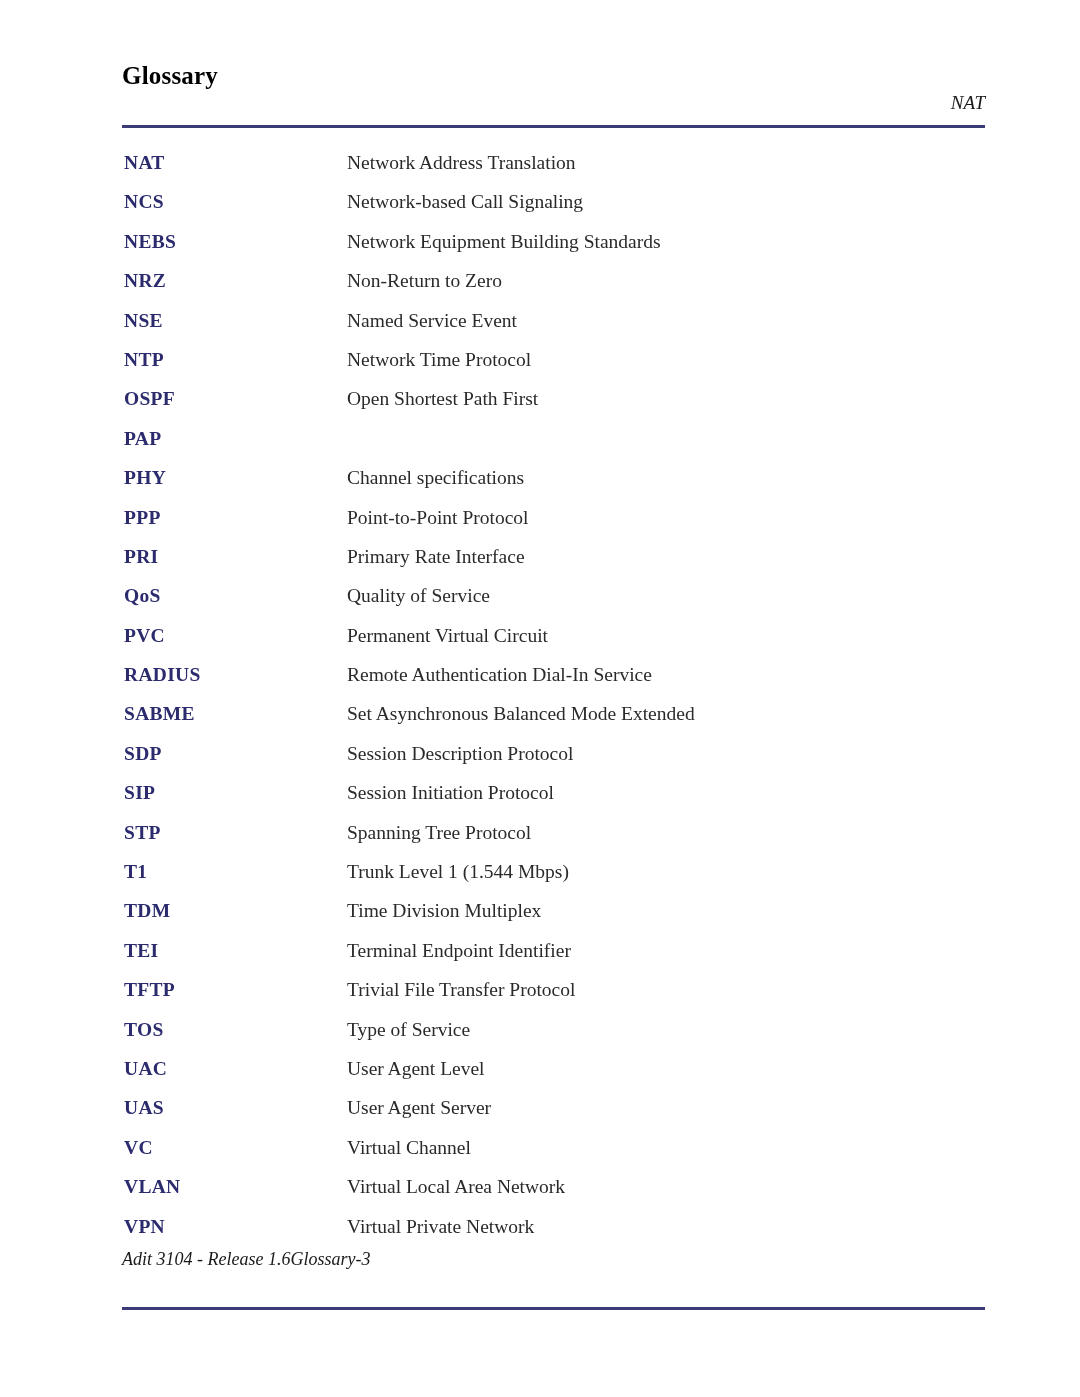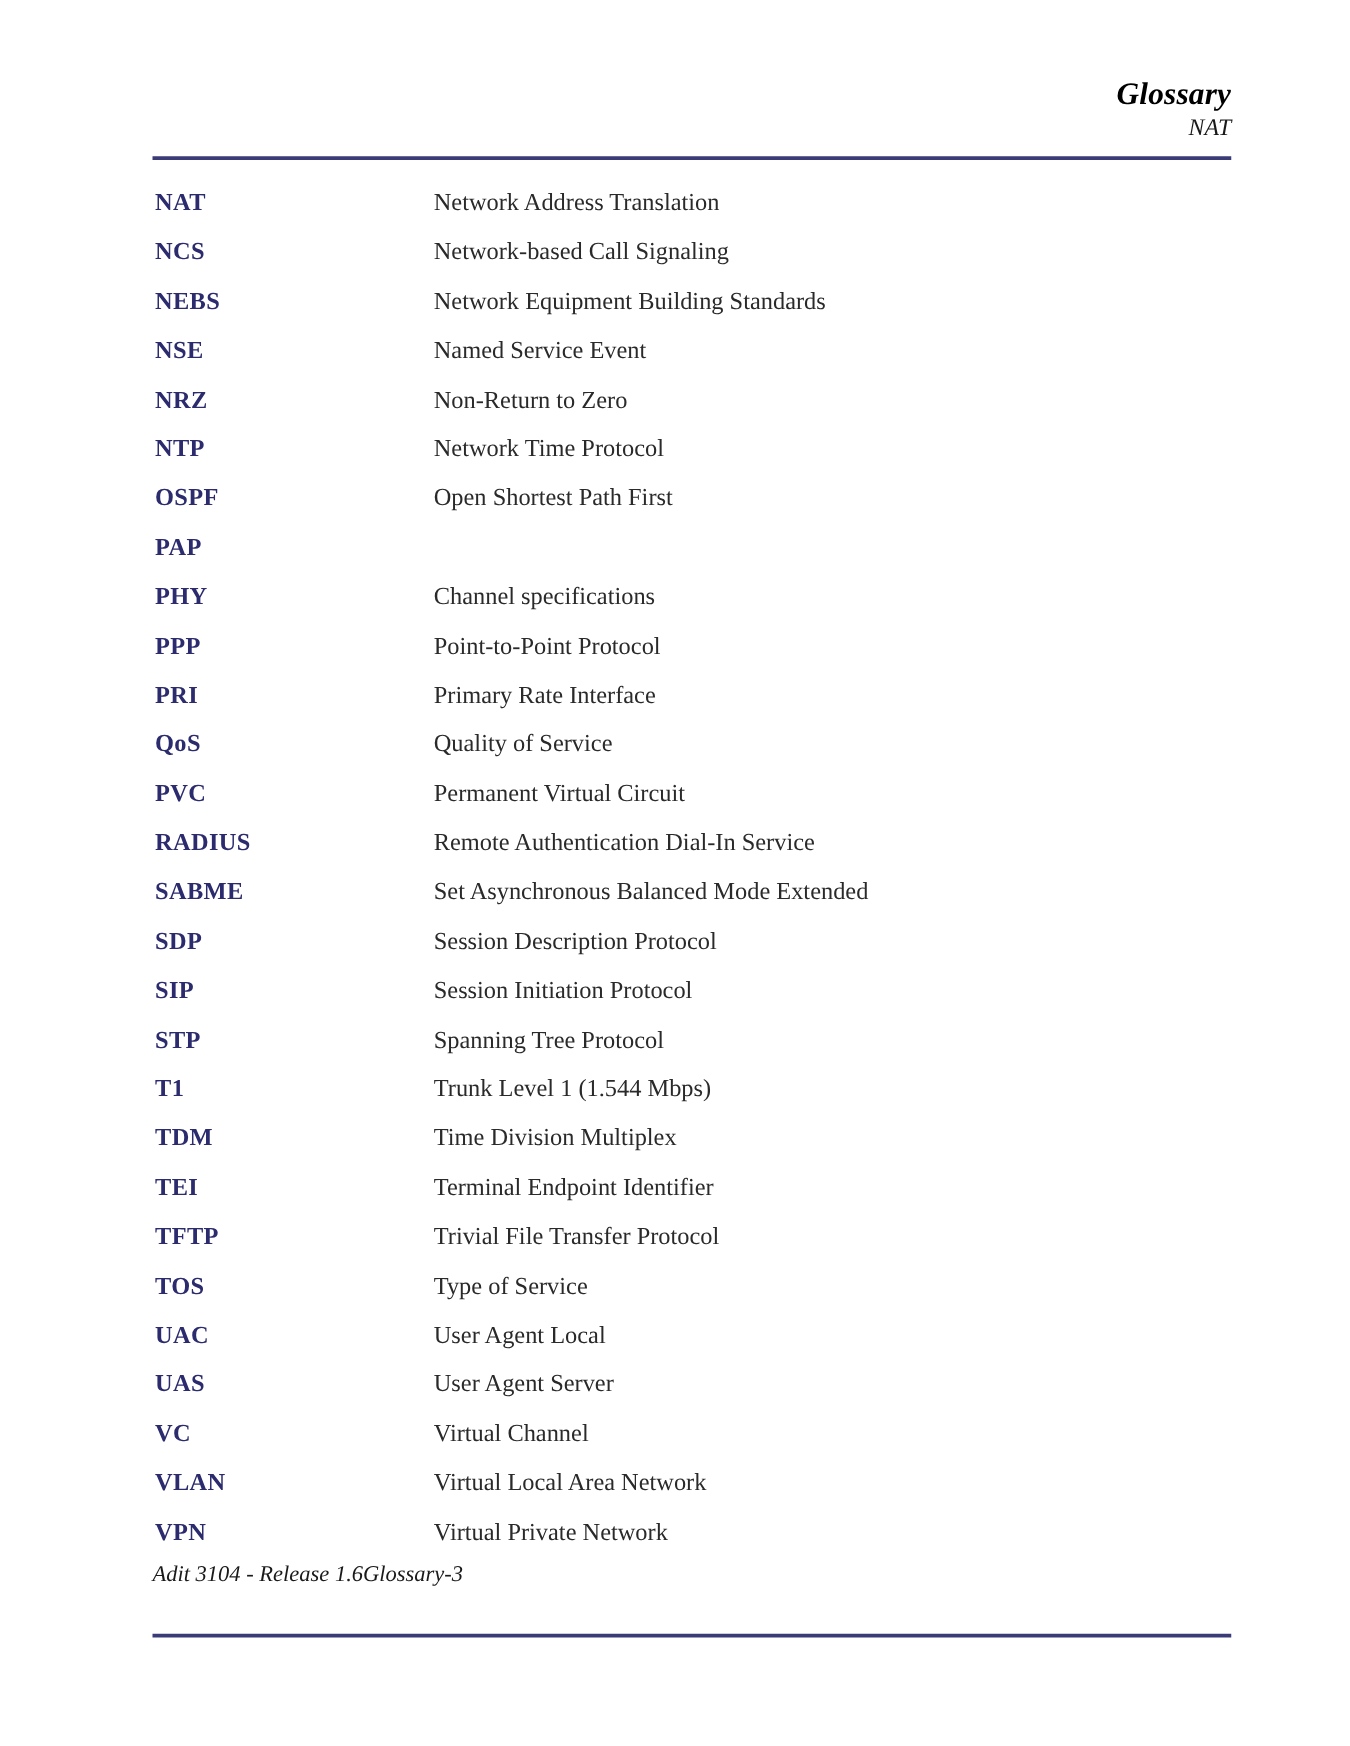--- a/index.html
+++ b/index.html
@@ -21,24 +21,22 @@
   }
 
   
   .header {
     position: absolute;
     left: 122px;
     top: 62px;
     width: 863px;
   }
   .header-title {
-    text-align: right;
     font-family: "Liberation Serif", "DejaVu Serif", serif;
     font-weight: bold;
-    font-style: italic;
     font-size: 25px;
     color: #000000;
     line-height: 28px;
     letter-spacing: 0.2px;
   }
   .header-sub {
     text-align: right;
     font-family: "Liberation Serif", "DejaVu Serif", serif;
     font-style: italic;
     font-weight: normal;
@@ -139,28 +137,28 @@
       </div>
       <div class="entry">
         <div class="term">NCS</div>
         <div class="definition">Network-based Call Signaling</div>
       </div>
       <div class="entry">
         <div class="term">NEBS</div>
         <div class="definition">Network Equipment Building Standards</div>
       </div>
       <div class="entry">
+        <div class="term">NRZ</div>
+        <div class="definition">Non-Return to Zero</div>
+      </div>
+      <div class="entry">
         <div class="term">NSE</div>
         <div class="definition">Named Service Event</div>
       </div>
       <div class="entry">
-        <div class="term">NRZ</div>
-        <div class="definition">Non-Return to Zero</div>
-      </div>
-      <div class="entry">
         <div class="term">NTP</div>
         <div class="definition">Network Time Protocol</div>
       </div>
       <div class="entry">
         <div class="term">OSPF</div>
         <div class="definition">Open Shortest Path First</div>
       </div>
       <div class="entry">
         <div class="term">PAP</div>
       </div>
@@ -219,21 +217,21 @@
       <div class="entry">
         <div class="term">TFTP</div>
         <div class="definition">Trivial File Transfer Protocol</div>
       </div>
       <div class="entry">
         <div class="term">TOS</div>
         <div class="definition">Type of Service</div>
       </div>
       <div class="entry">
         <div class="term">UAC</div>
-        <div class="definition">User Agent Local</div>
+        <div class="definition">User Agent Level</div>
       </div>
       <div class="entry">
         <div class="term">UAS</div>
         <div class="definition">User Agent Server</div>
       </div>
       <div class="entry">
         <div class="term">VC</div>
         <div class="definition">Virtual Channel</div>
       </div>
       <div class="entry">

